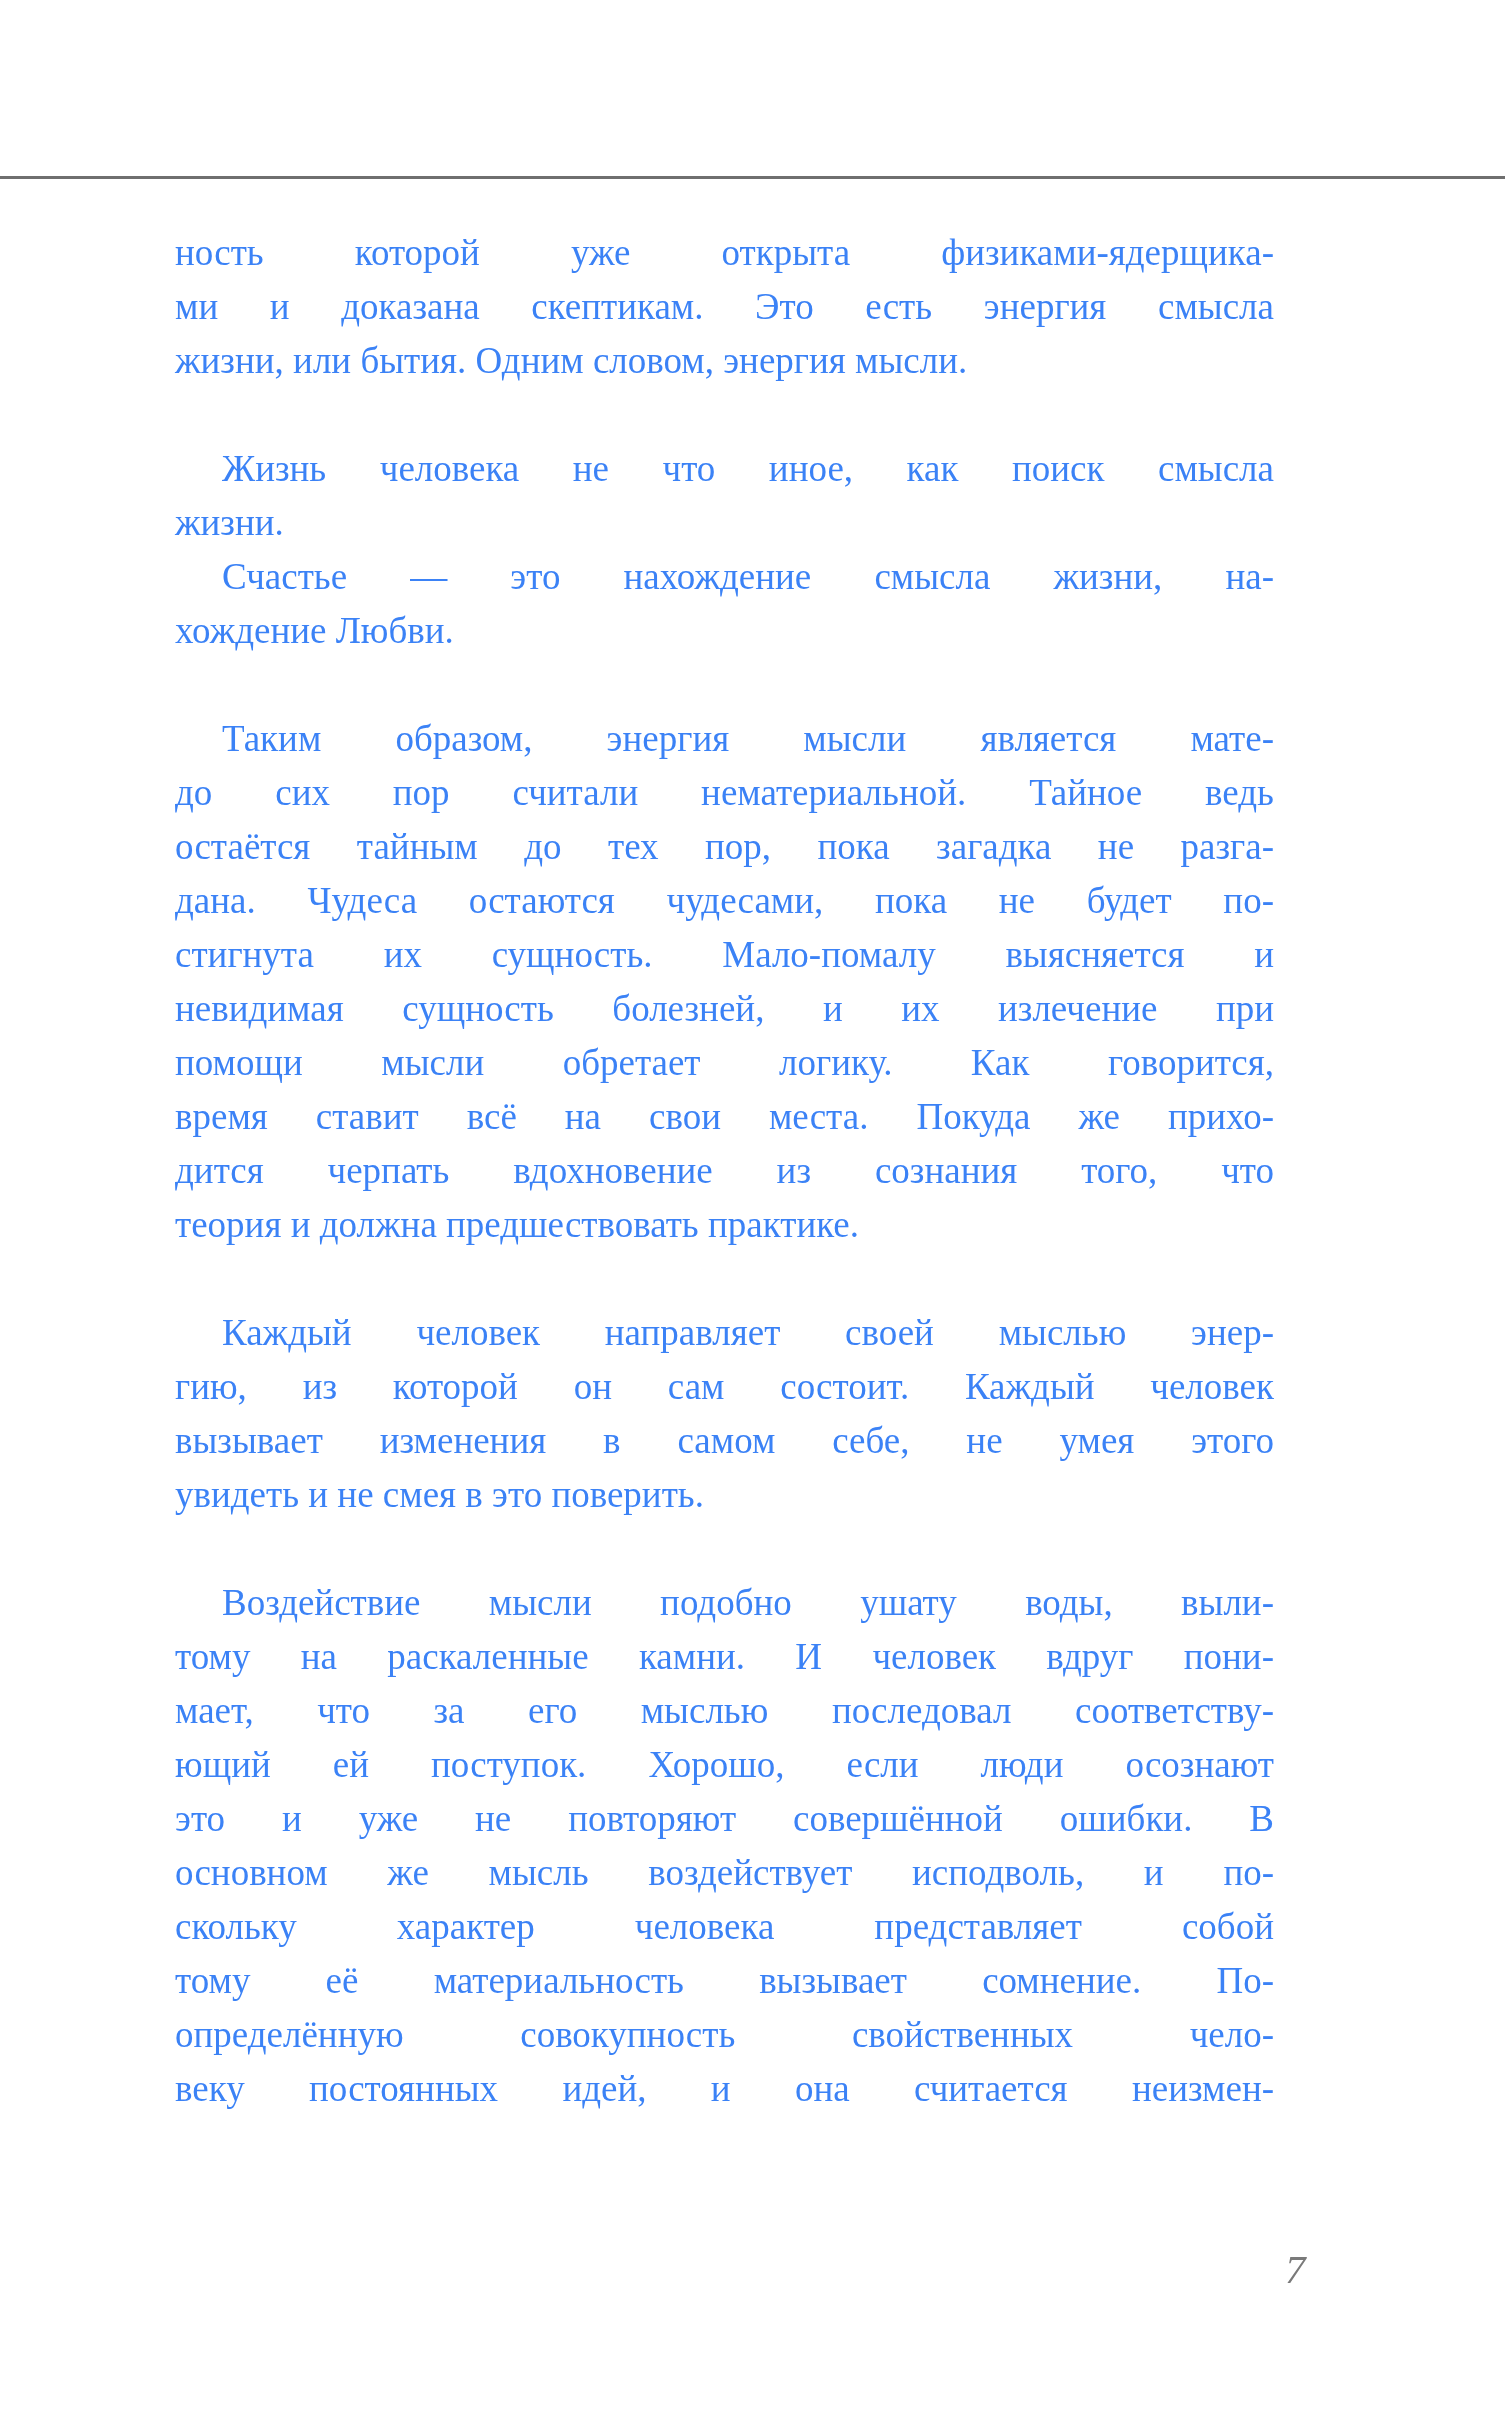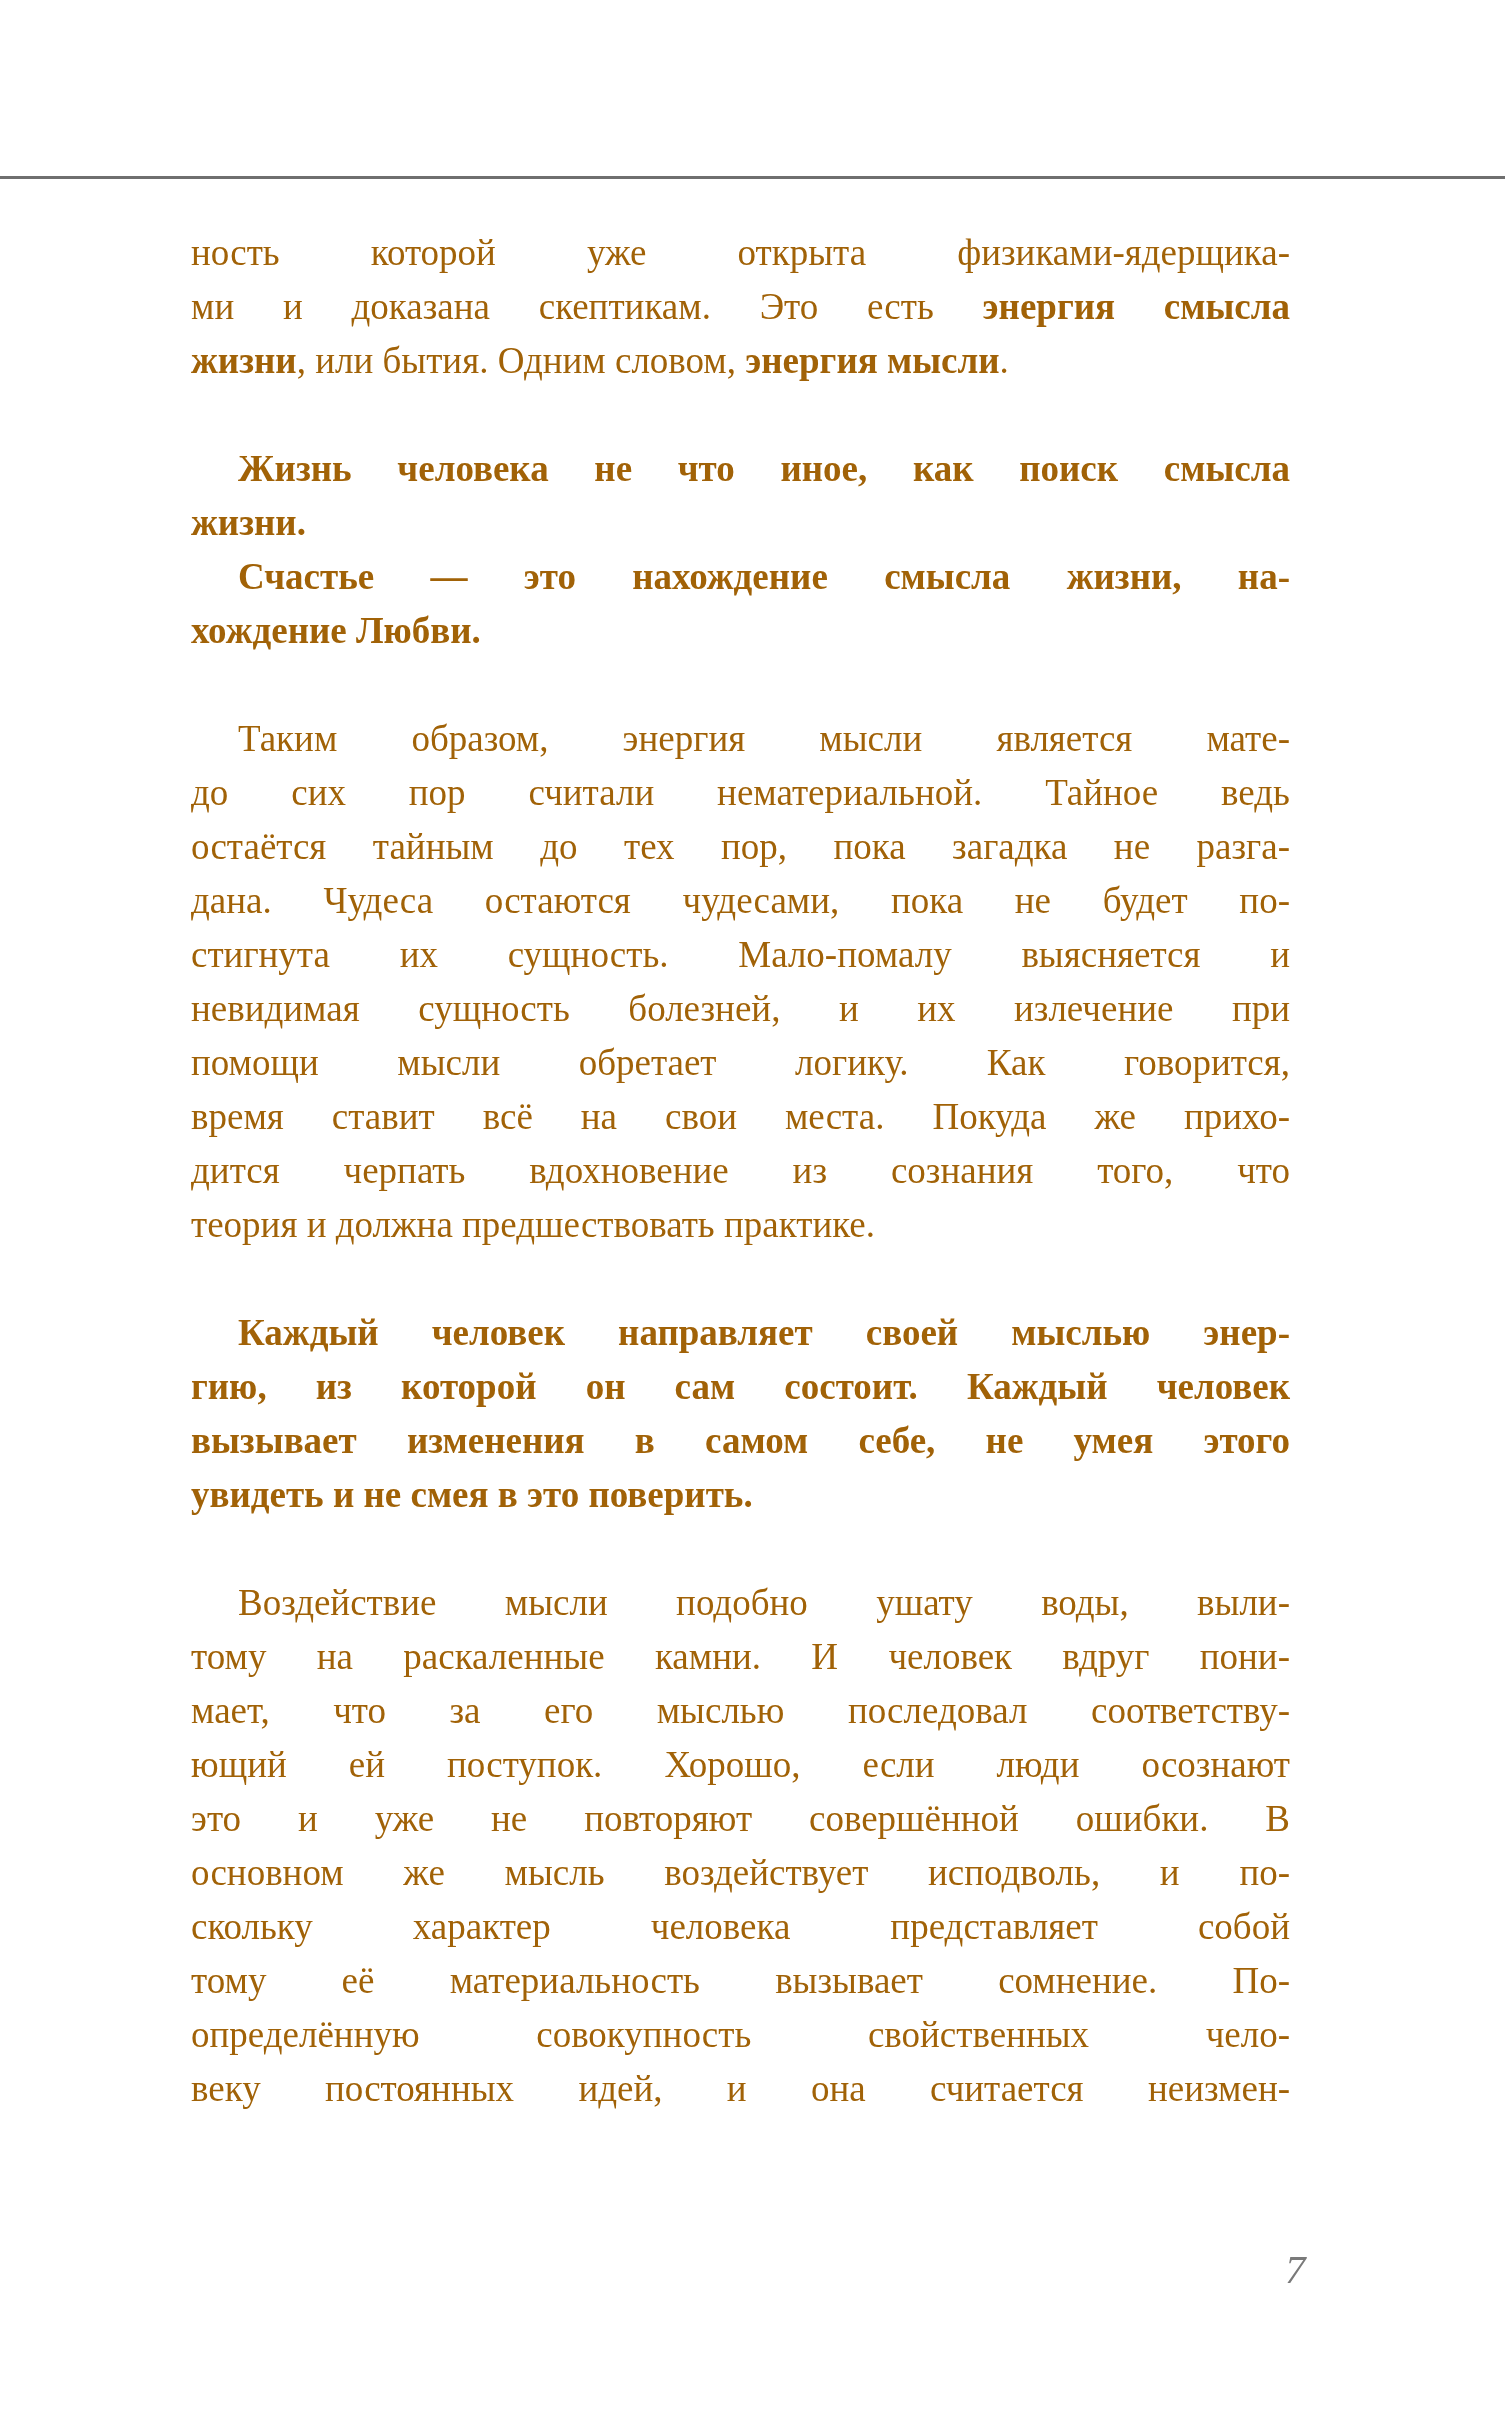--- a/index.html
+++ b/index.html
@@ -2,37 +2,37 @@
 <html><head>
 <meta charset="utf-8">
 <style>
   html, body { margin: 0; padding: 0; background: #ffffff; }
   body { width: 1506px; height: 2432px; position: relative; overflow: hidden; }
   .page-rule {
     position: absolute; left: 0; top: 176px; width: 1506px; height: 2.9px;
     background: #6f6f6f;
   }
   .text-block {
-    position: absolute; left: 191px; top: 226px; width: 1099px;
+    position: absolute; left: 175px; top: 226px; width: 1099px;
     font-family: "Liberation Serif", "DejaVu Serif", serif;
-    font-size: 37px; line-height: 54px; color: #a16207;
+    font-size: 37px; line-height: 54px; color: #3b82f6;
   }
   .para {
     margin: 0 0 54px 0;
     text-align: justify; text-align-last: left;
   }
   .para.tight { margin-bottom: 0; }
   .line {
     display: block; white-space: nowrap;
     text-align: justify; text-align-last: justify;
     overflow: visible;
   }
   .line.last { text-align-last: left; }
   .line.indent { padding-left: 47px; }
-  .b { font-weight: bold; }
+  .b { font-weight: normal; }
   .page-number {
     position: absolute; left: 1285px; top: 2245px;
     font-family: "Liberation Serif", "DejaVu Serif", serif;
     font-style: italic; font-size: 41px; color: #7a7a7a;
   }
 </style>
 </head>
 <body>
 
 <div class="page-rule"></div>

